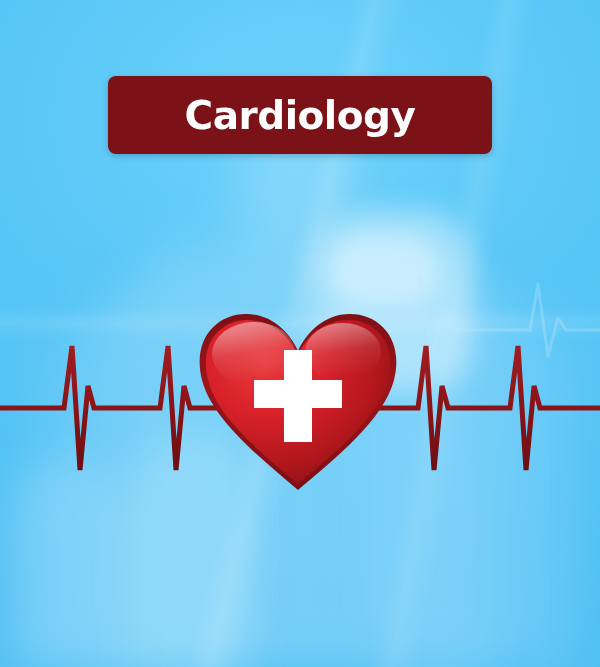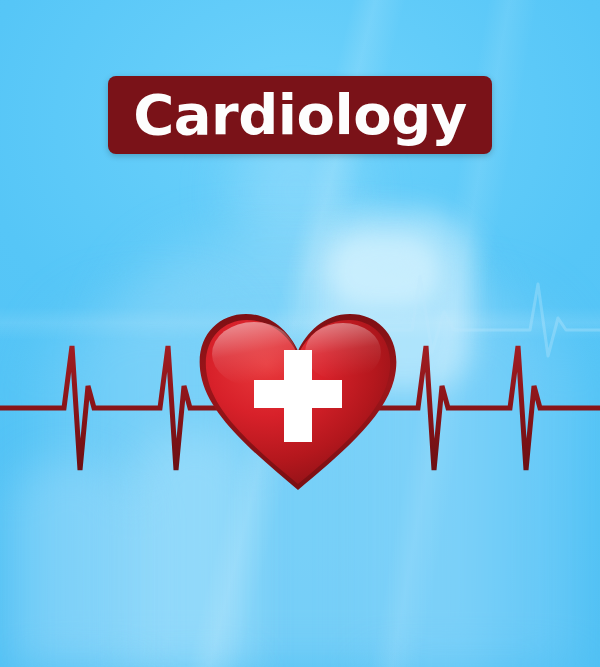--- a/index.html
+++ b/index.html
@@ -118,21 +118,21 @@
     height: 78px;
     background: #7a1218;
     border-radius: 8px;
     box-shadow: 0 2px 6px rgba(0,0,0,0.22);
     display: flex;
     align-items: center;
     justify-content: center;
   }
   .title-text {
     color: #fdfdfd;
-    font-size: 56px;
+    font-size: 39px;
     font-weight: bold;
     letter-spacing: -0.5px;
     line-height: 1;
     white-space: nowrap;
     font-family: "DejaVu Sans", sans-serif;
   }
 
   
   .ecg-wrap {
     position: absolute;

